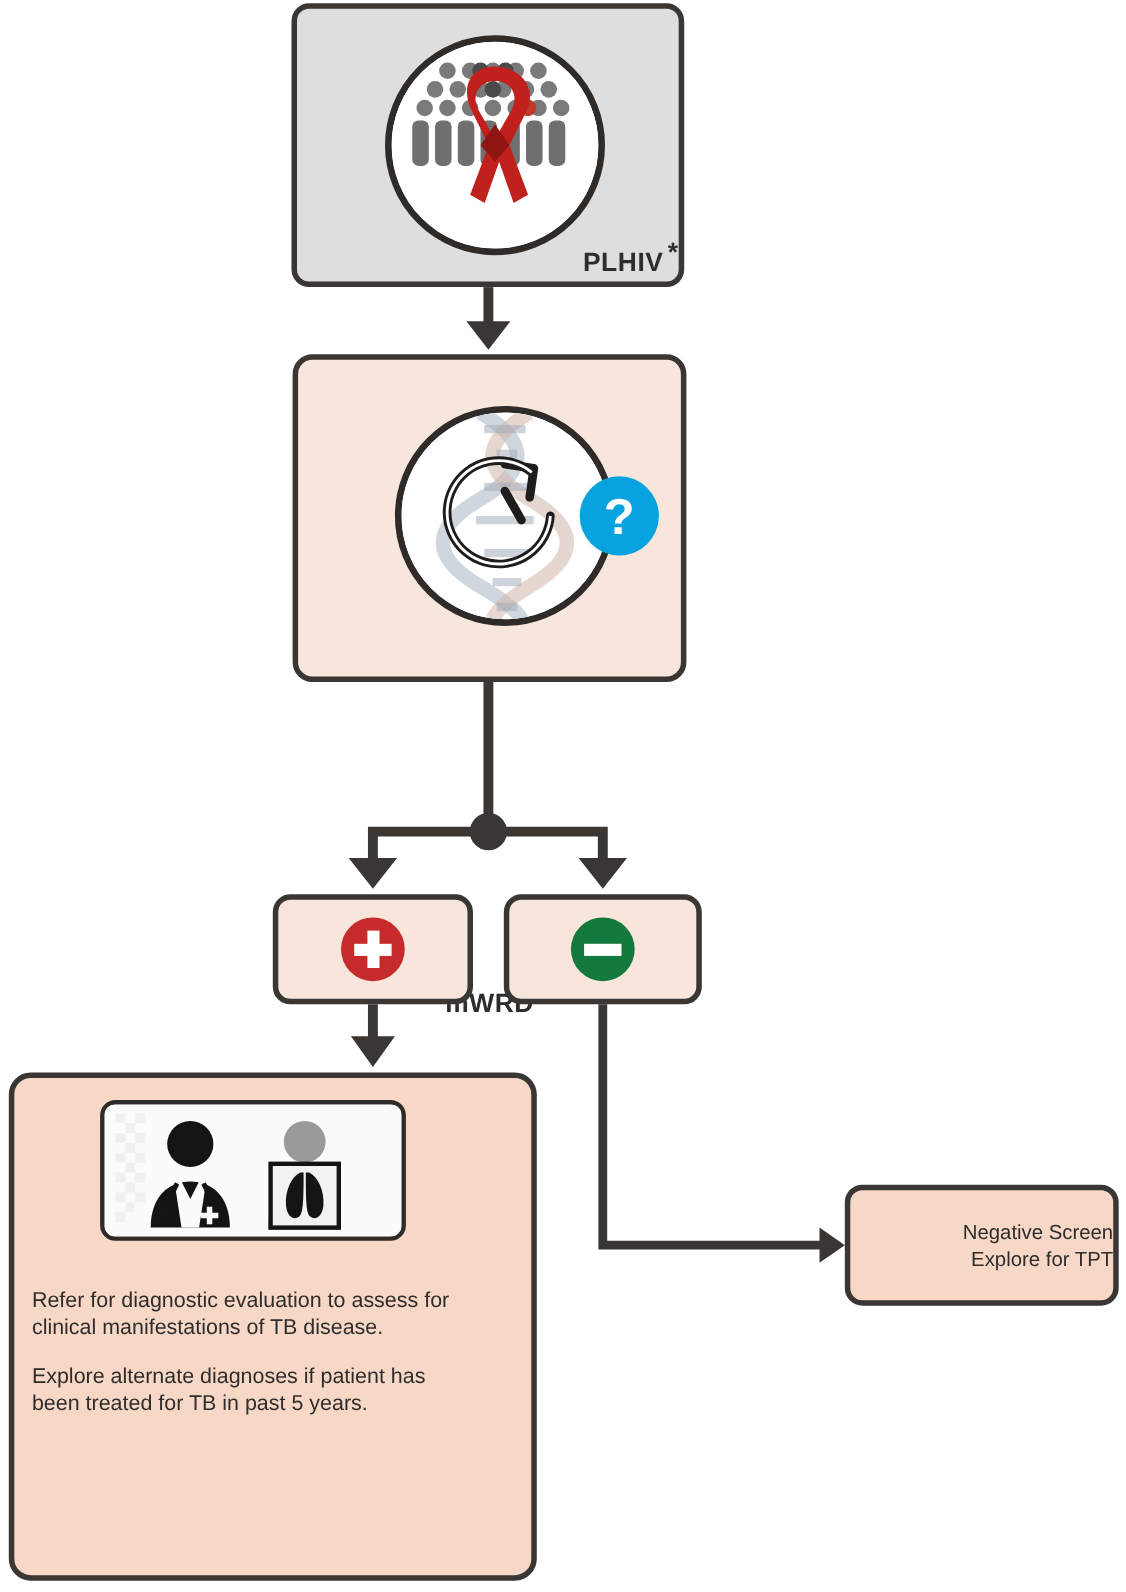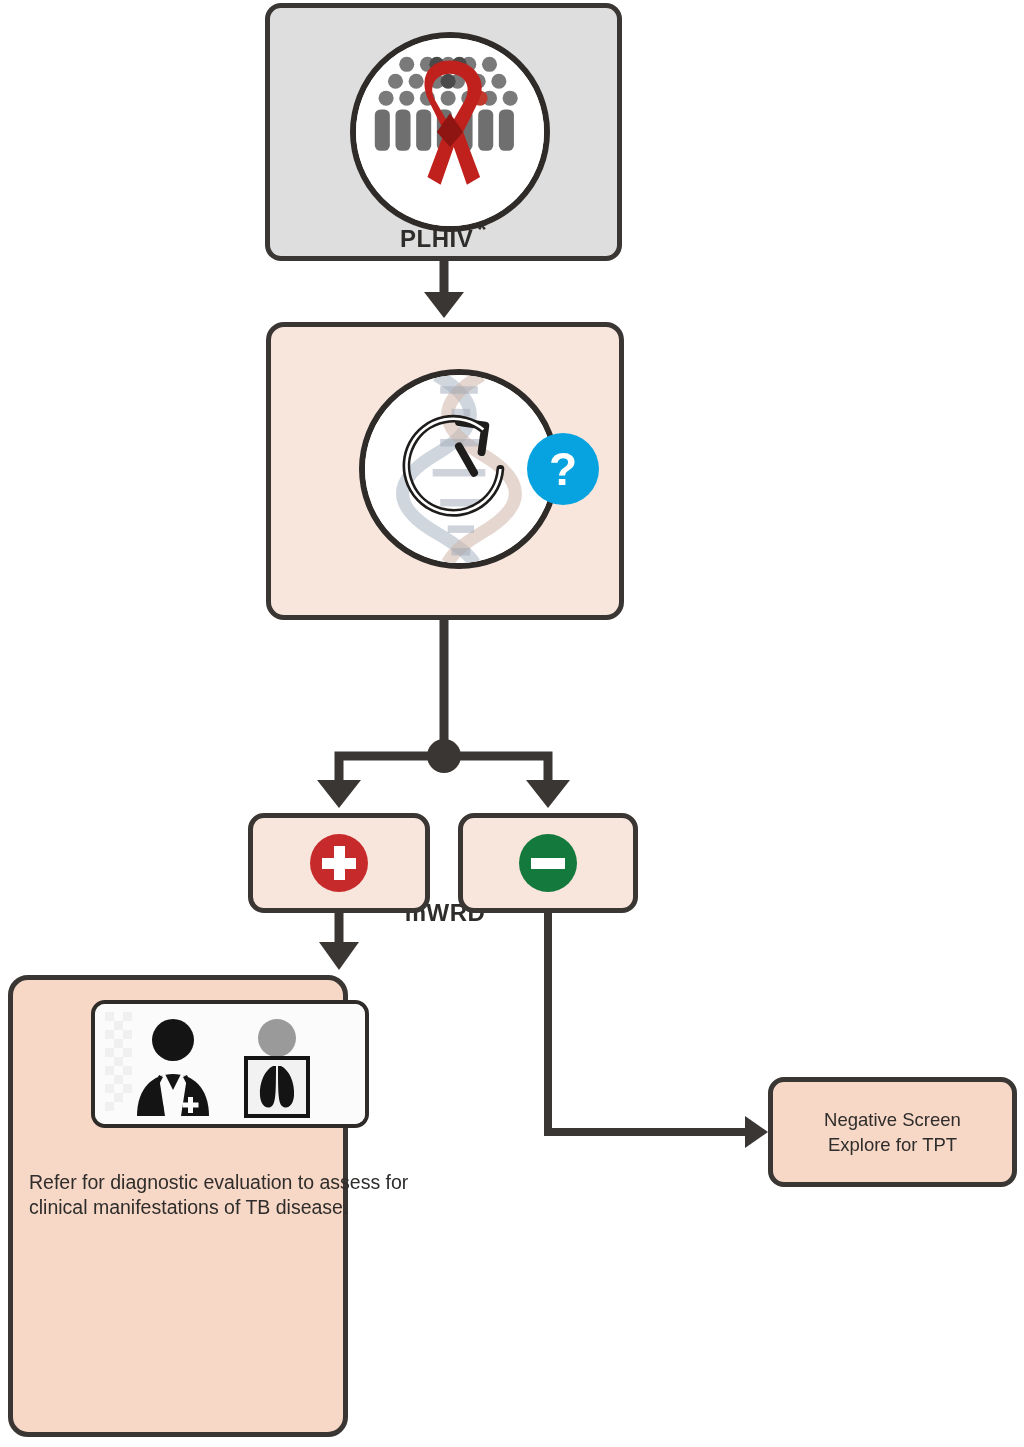--- a/index.html
+++ b/index.html
@@ -46,21 +46,21 @@
     border-radius: 16px;
   }
   .node-neg {
     left: 458px; top: 813px;
     width: 180px; height: 100px;
     background: #f8e6dc;
     border-radius: 16px;
   }
   .node-refer {
     left: 8px; top: 975px;
-    width: 340px; height: 462px;
+    width: 480px; height: 462px;
     background: #f7d7c6;
     border-radius: 20px;
   }
   .node-tpt {
     left: 768px; top: 1077px;
     width: 249px; height: 110px;
     background: #f7d7c6;
     border-radius: 16px;
   }
 
@@ -82,21 +82,21 @@
   }
   .med-inner { position: absolute; left: 0; top: 0; right: 0; bottom: 0; }
 
   .caption {
     position: absolute;
     left: 0; right: 0;
     text-align: center;
     font-weight: bold;
     color: #2f2d2b;
   }
-  .caption-plhiv { top: 208px; font-size: 24px; letter-spacing: .5px; }
+  .caption-plhiv { top: 208px; font-size: 24px; letter-spacing: .5px; text-align: right; }
   .caption-mwrd  { top: 572px; font-size: 24px; letter-spacing: .5px; }
   .caption-plhiv .star { font-size: 24px; vertical-align: super; margin-left: 4px; }
 
   .badge-q {
     position: absolute;
     left: 256px; top: 106px;
     width: 72px; height: 72px;
     border-radius: 50%;
     background: #06a3e0;
     color: #ffffff;
@@ -141,21 +141,21 @@
     line-height: 25px;
     color: #2f2d2b;
   }
   .refer-text p { margin: 0 0 19px 0; }
   .refer-text p:last-child { margin-bottom: 0; }
 
   .tpt-text {
     position: absolute;
     left: 0; right: 0; top: 50%;
     transform: translateY(-50%);
-    text-align: center;
+    text-align: right;
     font-size: 18.5px;
     line-height: 25px;
     color: #2f2d2b;
   }
 </style>
 </head>
 <body>
 
 <svg id="canvas" viewBox="0 0 1024 1447" width="1024" height="1447" xmlns="http://www.w3.org/2000/svg">
 
@@ -337,20 +337,21 @@
       </g>
       <rect x="151" y="54" width="62" height="58" fill="#f2f2f2" stroke="#141414" stroke-width="4"></rect>
       <g fill="#141414">
         <path d="M178 62 C170 66 164 78 165 92 C166 102 172 106 177 102 C181 99 181 84 181 62 Z"></path>
         <path d="M186 62 C194 66 200 78 199 92 C198 102 192 106 187 102 C183 99 183 84 183 62 Z"></path>
       </g>
     </svg>
   </div>
   <div class="refer-text">
     <p>Refer for diagnostic evaluation to assess for clinical manifestations of TB disease.</p>
+    <p>Explore alternate diagnoses if patient has been treated for TB in past 5 years.</p>
   </div>
 </div>
 
 <div class="node node-tpt">
   <div class="tpt-text">
     <div>Negative Screen</div>
     <div>Explore for TPT</div>
   </div>
 </div>
 

